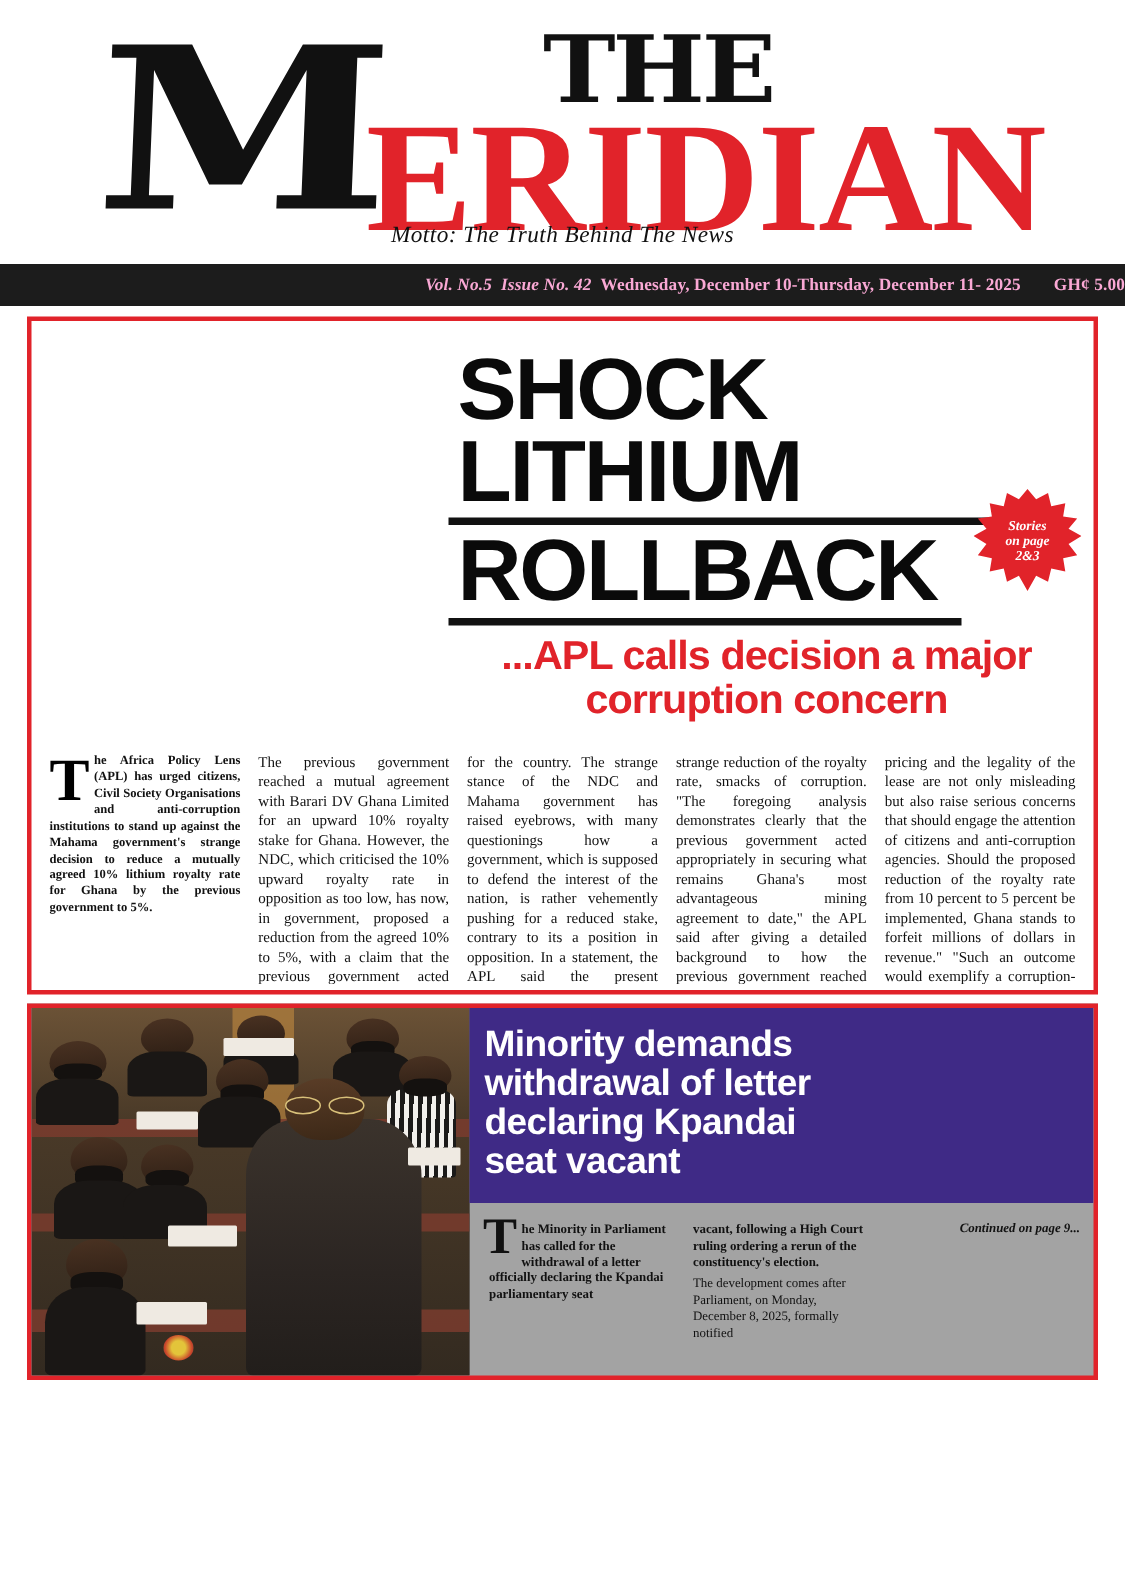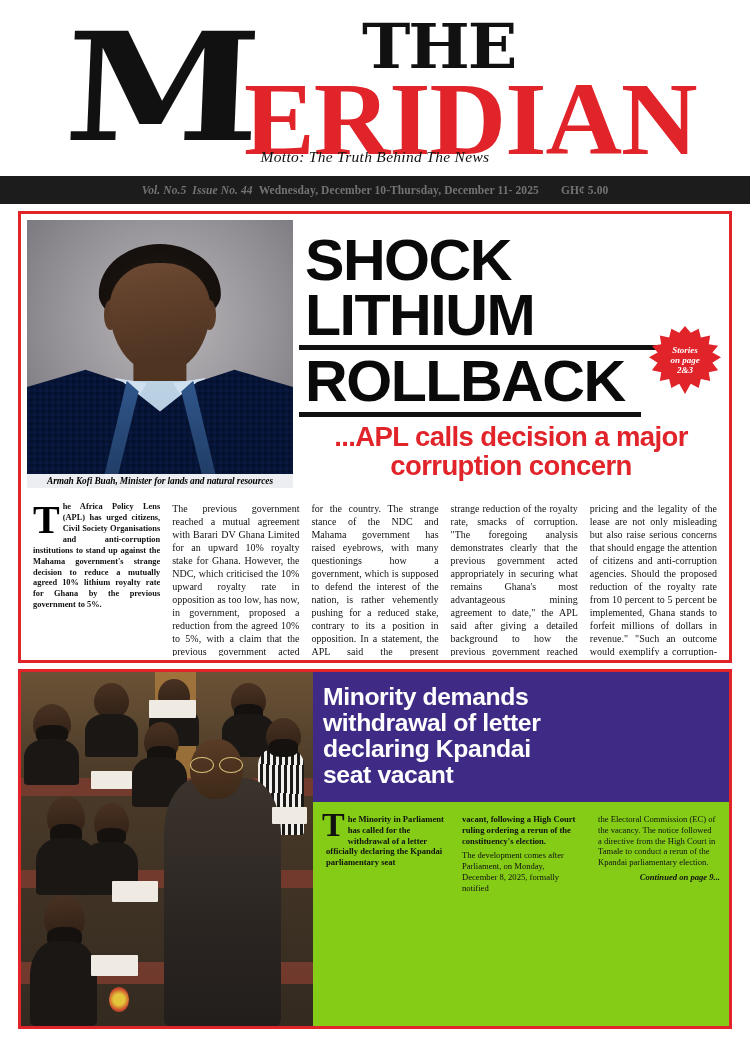--- a/index.html
+++ b/index.html
@@ -16,22 +16,22 @@
   .logo-stack{display:inline-block;vertical-align:bottom;text-align:left;margin-left:18px;}
   .logo-the{font-family:"DejaVu Serif",serif;font-weight:bold;font-size:62px;color:#111;
             letter-spacing:-2px;display:block;margin-left:118px;line-height:.82;
             transform:scaleX(1.05);transform-origin:left bottom;}
   .logo-eridian{font-family:"Liberation Serif",serif;font-weight:bold;font-size:104px;color:#e1232a;
             letter-spacing:-1px;display:block;line-height:.84;margin-top:2px;
             transform:scaleX(1.02);transform-origin:left bottom;}
   .motto{position:absolute;left:0;right:0;top:148px;text-align:center;
          font-family:"Liberation Serif",serif;font-style:italic;font-size:15.5px;color:#111;letter-spacing:.3px;}
 
-  .infobar{position:relative;height:28px;background:#1c1c1c;color:#737373;
-           display:flex;align-items:center;justify-content:center;gap:0;}
+  .infobar{position:relative;height:28px;background:#1c1c1c;color:#f9a8d4;
+           display:flex;align-items:center;justify-content:flex-end;gap:0;}
   .infobar .ib{font-size:11.5px;font-family:"Liberation Serif",serif;font-weight:bold;letter-spacing:.1px;}
   .infobar .it{font-style:italic;}
   .infobar .sp{display:inline-block;width:6px;}
   .infobar .price{margin-left:22px;}
 
   
   .story-top{position:relative;margin:7px 18px 0 18px;border:3px solid #e1232a;background:#fff;
              height:452px;box-sizing:border-box;overflow:hidden;}
   .top-inner{position:relative;width:100%;height:100%;}
 
@@ -95,22 +95,22 @@
   .ct-col{flex:1;padding:0 6px;box-sizing:border-box;
           font-family:"Liberation Serif",serif;font-size:10px;line-height:1.3;
           text-align:justify;color:#111;overflow:hidden;}
   .ct-col.c1{font-weight:bold;font-size:8.4px;}
   .ct-col p{margin:0;}
   .dropcap{float:left;font-family:"Liberation Serif",serif;font-weight:bold;font-size:40px;
            line-height:.8;margin:2px 3px 0 0;color:#000;}
   .contd{font-style:italic;font-weight:bold;text-align:right;display:block;margin-top:3px;font-size:8.6px;}
 
   
-  .story-bot{position:relative;margin:6px 18px 0 18px;border:3px solid #e1232a;background:#84cc16;
-             height:360px;box-sizing:border-box;overflow:hidden;display:flex;}
+  .story-bot{position:relative;margin:6px 18px 0 18px;border:3px solid #e1232a;background:#a3a3a3;
+             height:251px;box-sizing:border-box;overflow:hidden;display:flex;}
   .photo-par{position:relative;width:292px;height:100%;overflow:hidden;background:#2a2520;}
   .pp-bg{position:absolute;inset:0;background:linear-gradient(180deg,#6b5236 0%,#4a3a28 30%,#332a20 100%);}
   .pp-wood{position:absolute;left:46%;top:0;width:14%;height:36%;background:#b07f3d;opacity:.75;}
   .pp-bench{position:absolute;left:0;right:0;background:#7a3c2e;opacity:.85;}
   .pp-bench.b1{top:30%;height:5%;} .pp-bench.b2{top:56%;height:5%;} .pp-bench.b3{top:82%;height:6%;}
   .pp-desk{position:absolute;background:#efeae2;border-radius:1px;}
   .pp-head{position:absolute;border-radius:50% 50% 45% 45%/55% 55% 45% 45%;
            background:linear-gradient(175deg,#4a3222,#2e1f15);}
   .pp-mask{position:absolute;background:#14110f;border-radius:40%;}
   .pp-body{position:absolute;background:#1a1715;border-radius:38% 38% 8% 8%/40% 40% 6% 6%;}
@@ -155,44 +155,29 @@
           <span class="logo-eridian">ERIDIAN</span>
         </span>
       </span>
     </div>
     <div class="motto">Motto: The Truth Behind The News</div>
   </div>
 
   <div class="infobar">
     <span class="ib it">Vol. No.5</span>
     <span class="sp"></span>
-    <span class="ib it">Issue No. 44</span>
+    <span class="ib it">Issue No. 42</span>
     <span class="sp"></span>
     <span class="ib">Wednesday, December 10-Thursday, December 11- 2025</span>
     <span class="ib price">GH¢ 5.00</span>
   </div>
 
   <div class="story-top">
     <div class="top-inner">
 
-      <div class="photo-main">
-        <div class="pm-bg"></div>
-        <div class="pm-hair"></div>
-        <div class="pm-ear l"></div>
-        <div class="pm-ear r"></div>
-        <div class="pm-face"></div>
-        <div class="pm-neck"></div>
-        <div class="pm-shirt"></div>
-        <div class="pm-collarL"></div>
-        <div class="pm-collarR"></div>
-        <div class="pm-jacket"></div>
-        <div class="pm-lapelL"></div>
-        <div class="pm-lapelR"></div>
-        <div class="photo-caption">Armah Kofi Buah, Minister for lands and natural resources</div>
-      </div>
 
       <div class="head-area">
         <div class="hl hl1">SHOCK LITHIUM</div>
         <div class="hl-rule"></div>
         <div class="hl hl2">ROLLBACK</div>
         <div class="hl-rule2"></div>
         <div class="sub">
           <span class="l1">...APL calls decision a major</span>
           <span class="l2">corruption concern</span>
         </div>
@@ -304,22 +289,20 @@
       <div class="bot-cols">
         <div class="bc-col c1">
           <span class="dropcap2">T</span>
           <p>he Minority in Parliament has called for the withdrawal of a letter officially declaring the Kpandai parliamentary seat</p>
         </div>
         <div class="bc-col c2">
           <p class="lead">vacant, following a High Court ruling ordering a rerun of the constituency's election.</p>
           <p>The development comes after Parliament, on Monday, December 8, 2025, formally notified</p>
         </div>
         <div class="bc-col">
-          <p>the Electoral Commission (EC) of the vacancy.
-The notice followed a directive from the High Court in Tamale to conduct a rerun of the Kpandai parliamentary election.</p>
           <span class="contd">Continued on page 9...</span>
         </div>
       </div>
     </div>
 
   </div>
 
 </div>
 
 </body></html>

